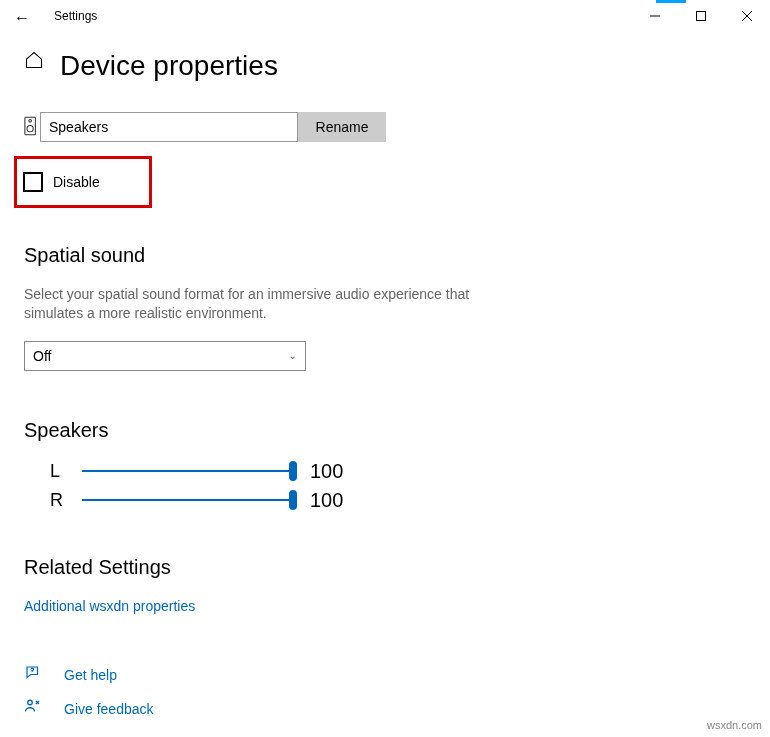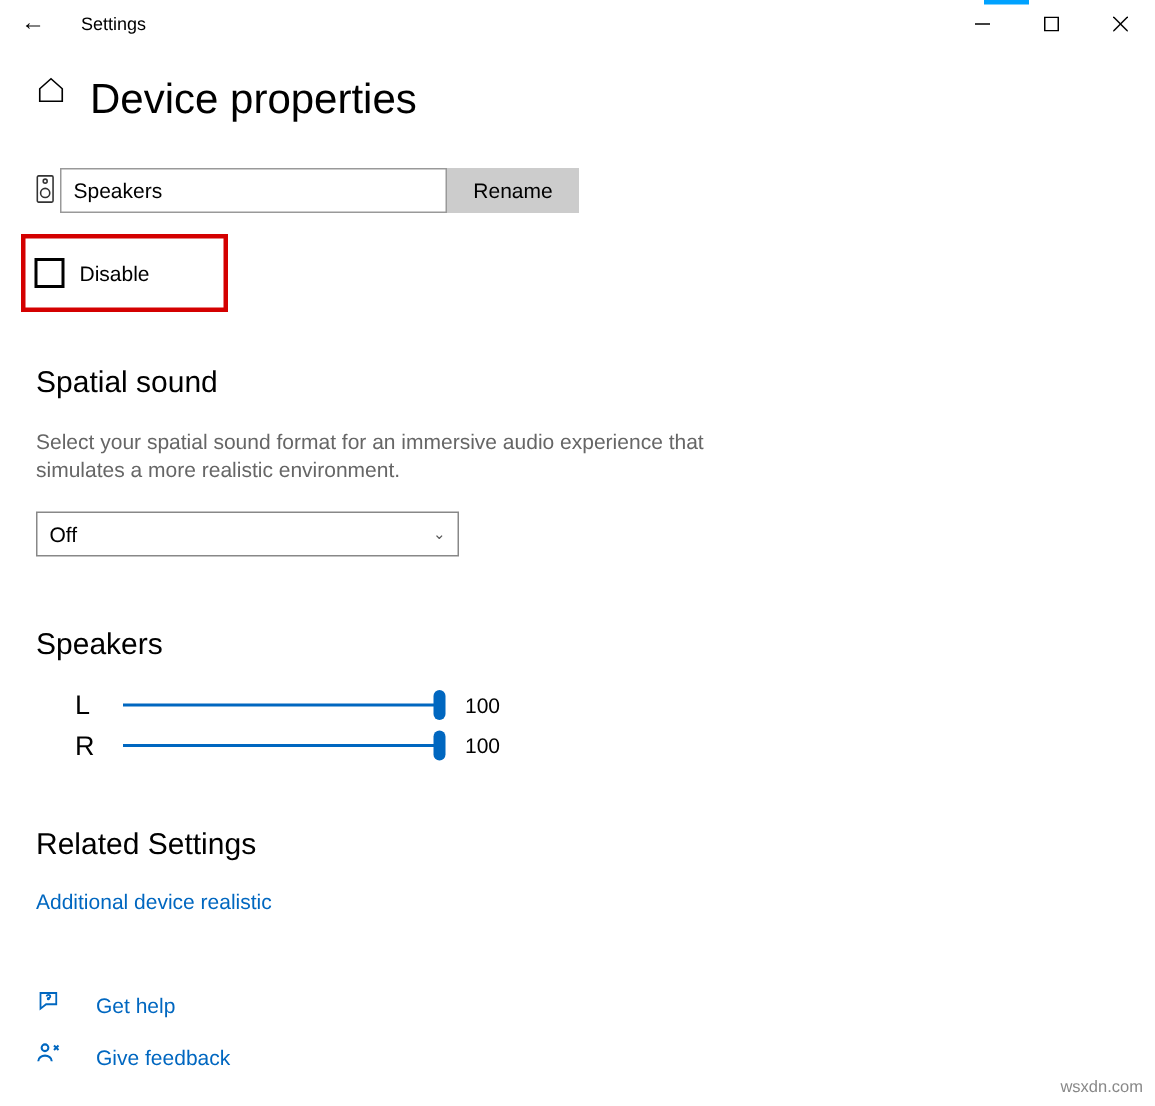--- a/index.html
+++ b/index.html
@@ -23,21 +23,21 @@
     .check-label { font-size: 14px; }
     .section-heading { font-size: 20px; font-weight: 400; margin-bottom: 18px; }
     .sub-label { font-size: 14px; margin-bottom: 10px; }
     .desc-text { font-size: 14px; color: #666; line-height: 1.35; max-width: 460px; margin-bottom: 18px; }
     .dropdown { width: 282px; height: 30px; border: 1px solid #888; display: flex; align-items: center; justify-content: space-between; padding: 0 8px; font-size: 14px; cursor: pointer; margin-bottom: 48px; }
     .chevron { font-size: 10px; color: #555; }
     .balance-row { display: flex; align-items: center; gap: 18px; margin-left: 26px; margin-bottom: 6px; }
     .bal-letter { font-size: 18px; width: 14px; }
     .slider-track { width: 210px; height: 2px; background: #0067c0; position: relative; cursor:pointer; }
     .slider-thumb { position: absolute; right: -5px; top: -9px; width: 8px; height: 20px; background: #0067c0; border-radius: 4px; }
-    .bal-val { font-size: 14px; }
+    .bal-val { font-size: 20px; }
     .balance-block { margin-bottom: 44px; }
     .link-text { color: #0067c0; font-size: 14px; cursor: pointer; margin-bottom: 28px; display: inline-block; }
     .foot-link { display: flex; align-items: center; gap: 22px; margin-bottom: 12px; }
     .foot-icon { width: 18px; color:#0067c0; }
     .foot-text { color: #0067c0; font-size: 14px; cursor: pointer; }
     .watermark { position: absolute; bottom: 6px; right: 8px; font-size: 11px; color: #888; }
     .accent-bar { position:absolute; top:0; left:656px; width:30px; height:3px; background:#00a2ff; }
   </style>
 </head>
 <body>
@@ -116,21 +116,21 @@
     <div class="balance-row">
       <span class="bal-letter">R</span>
       <div class="slider-track">
           <div class="slider-thumb"></div>
         </div>
       <span class="bal-val">100</span>
     </div>
   </div>
 
   <h2 class="section-heading">Related Settings</h2>
-  <span class="link-text">Additional device realistic</span>
+  <span class="link-text">Additional wsxdn properties</span>
 
   <div style="height:22px;"></div>
 
   <div class="foot-link">
     <span class="foot-icon">
       <svg viewBox="0 0 24 24" width="18" height="18" fill="none" stroke="#0067c0" stroke-width="1.6">
           <path d="M4 4h14v10H9l-5 4z"></path>
           <circle cx="11" cy="9" r="0.6" fill="#0067c0"></circle>
           <path d="M9.5 7.2c0-.9.7-1.6 1.6-1.6s1.6.7 1.6 1.6c0 .8-.7 1.1-1.1 1.4"></path>
         </svg>

